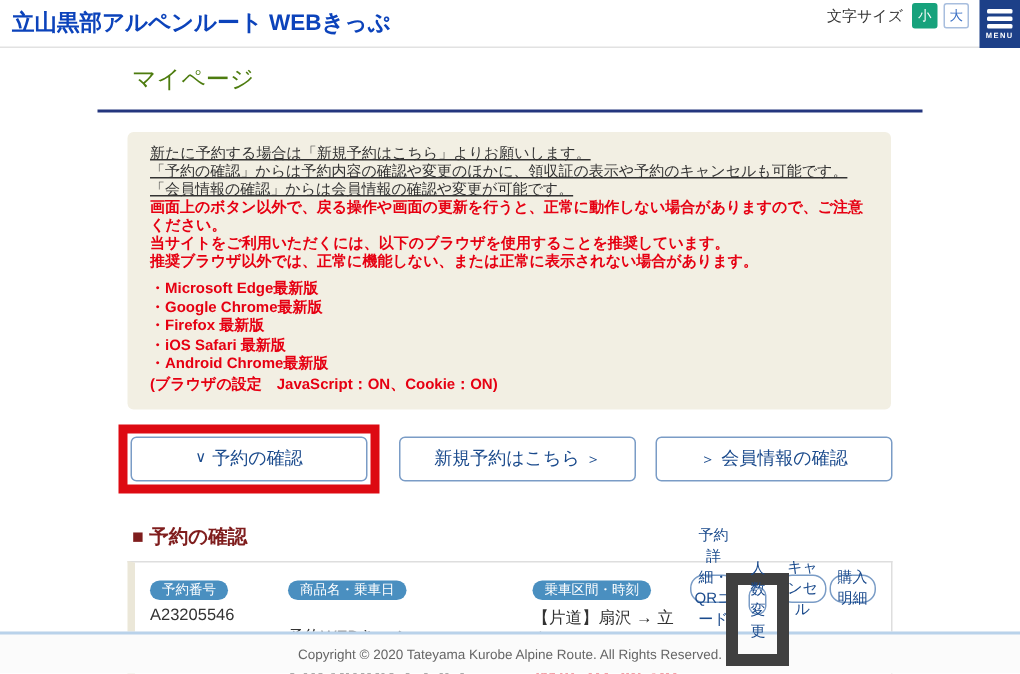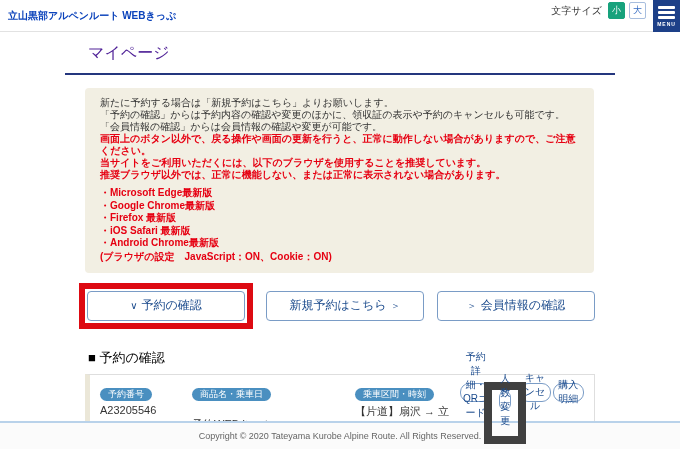--- a/index.html
+++ b/index.html
@@ -16,21 +16,21 @@
   .header {
     height: 32px;
     background: #fff;
     border-bottom: 1px solid #e2e2e2;
     position: relative;
     display: flex;
     align-items: center;
   }
   .site-title {
     margin-left: 8px;
-    font-size: 10px;
+    font-size: 15px;
     font-weight: bold;
     color: #0c43bb;
     cursor: pointer;
   }
   .fontsize {
     position: absolute;
     right: 34px;
     top: 0;
     height: 21px;
     display: flex;
@@ -62,32 +62,32 @@
   .menu-bar { width: 17px; height: 3px; background: #fff; border-radius: 1px; }
   .menu-label { color: #fff; font-size: 5px; letter-spacing: 1px; font-weight: bold; }
 
   
   .content { width: 550px; margin: 0 auto; position: relative; }
 
   .title-wrap {
     padding: 11px 0 9px 23px;
     border-bottom: 2px solid #24367e;
   }
-  .page-title { font-size: 16px; font-weight: normal; color: #4c1d95; }
+  .page-title { font-size: 16px; font-weight: normal; color: #4d7c0f; }
 
   .notice-box {
     margin: 13px 0 0 20px;
     width: 509px;
     background: #f2efe3;
     border-radius: 4px;
     padding: 9px 15px 10px 15px;
     font-size: 10px;
     line-height: 12px;
   }
-  .notice-line { color: #333; }
+  .notice-line { color: #333; text-decoration: underline; }
   .warn-line { color: #e60012; font-weight: bold; }
   .browser-list { margin-top: 6px; }
   .browser-line { color: #e60012; font-weight: bold; line-height: 12.5px; }
   .settings-line { color: #e60012; font-weight: bold; margin-top: 1px; }
 
   
   .btn-row {
     margin: 10px 0 0 20px;
     width: 510px;
     display: flex;
@@ -110,22 +110,22 @@
     border: 6px solid #dd0a12;
     padding: 2px;
     margin-left: -6px;
   }
   .chev { font-size: 10px; color: #1a4a8c; }
 
   
   .section-heading {
     margin: 20px 0 7px 23px;
     font-size: 13px;
-    font-weight: normal;
-    color: #000000;
+    font-weight: bold;
+    color: #7f1d1d;
   }
   .res-row {
     margin-left: 20px;
     width: 510px;
     height: 78px;
     background: #fff;
     border: 1px solid #dedede;
     border-left: 5px solid #ebe7d8;
     display: flex;
     padding: 8px 6px 8px 10px;

